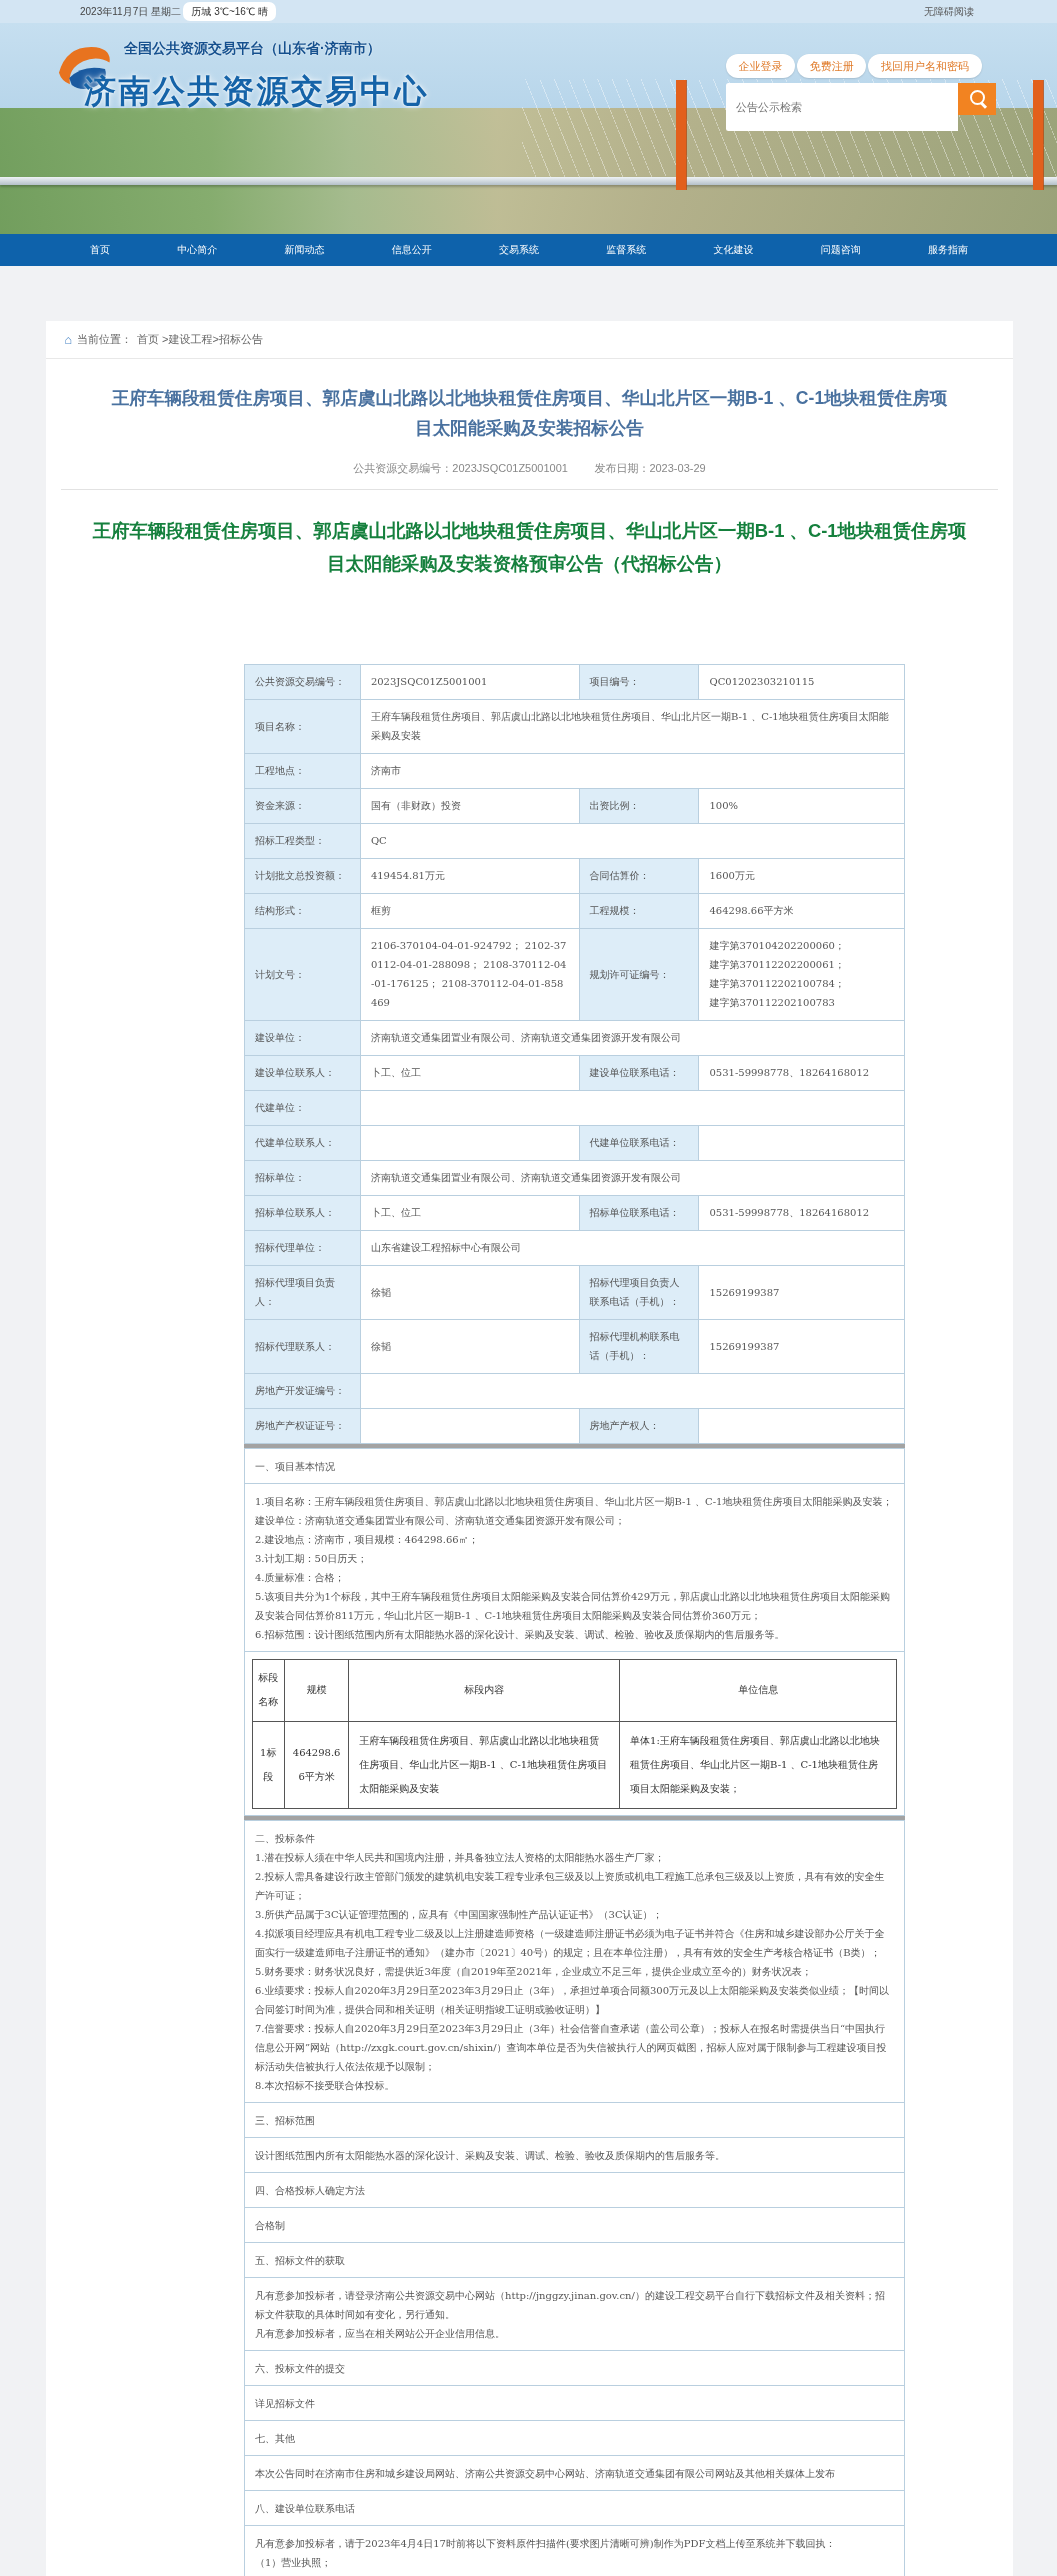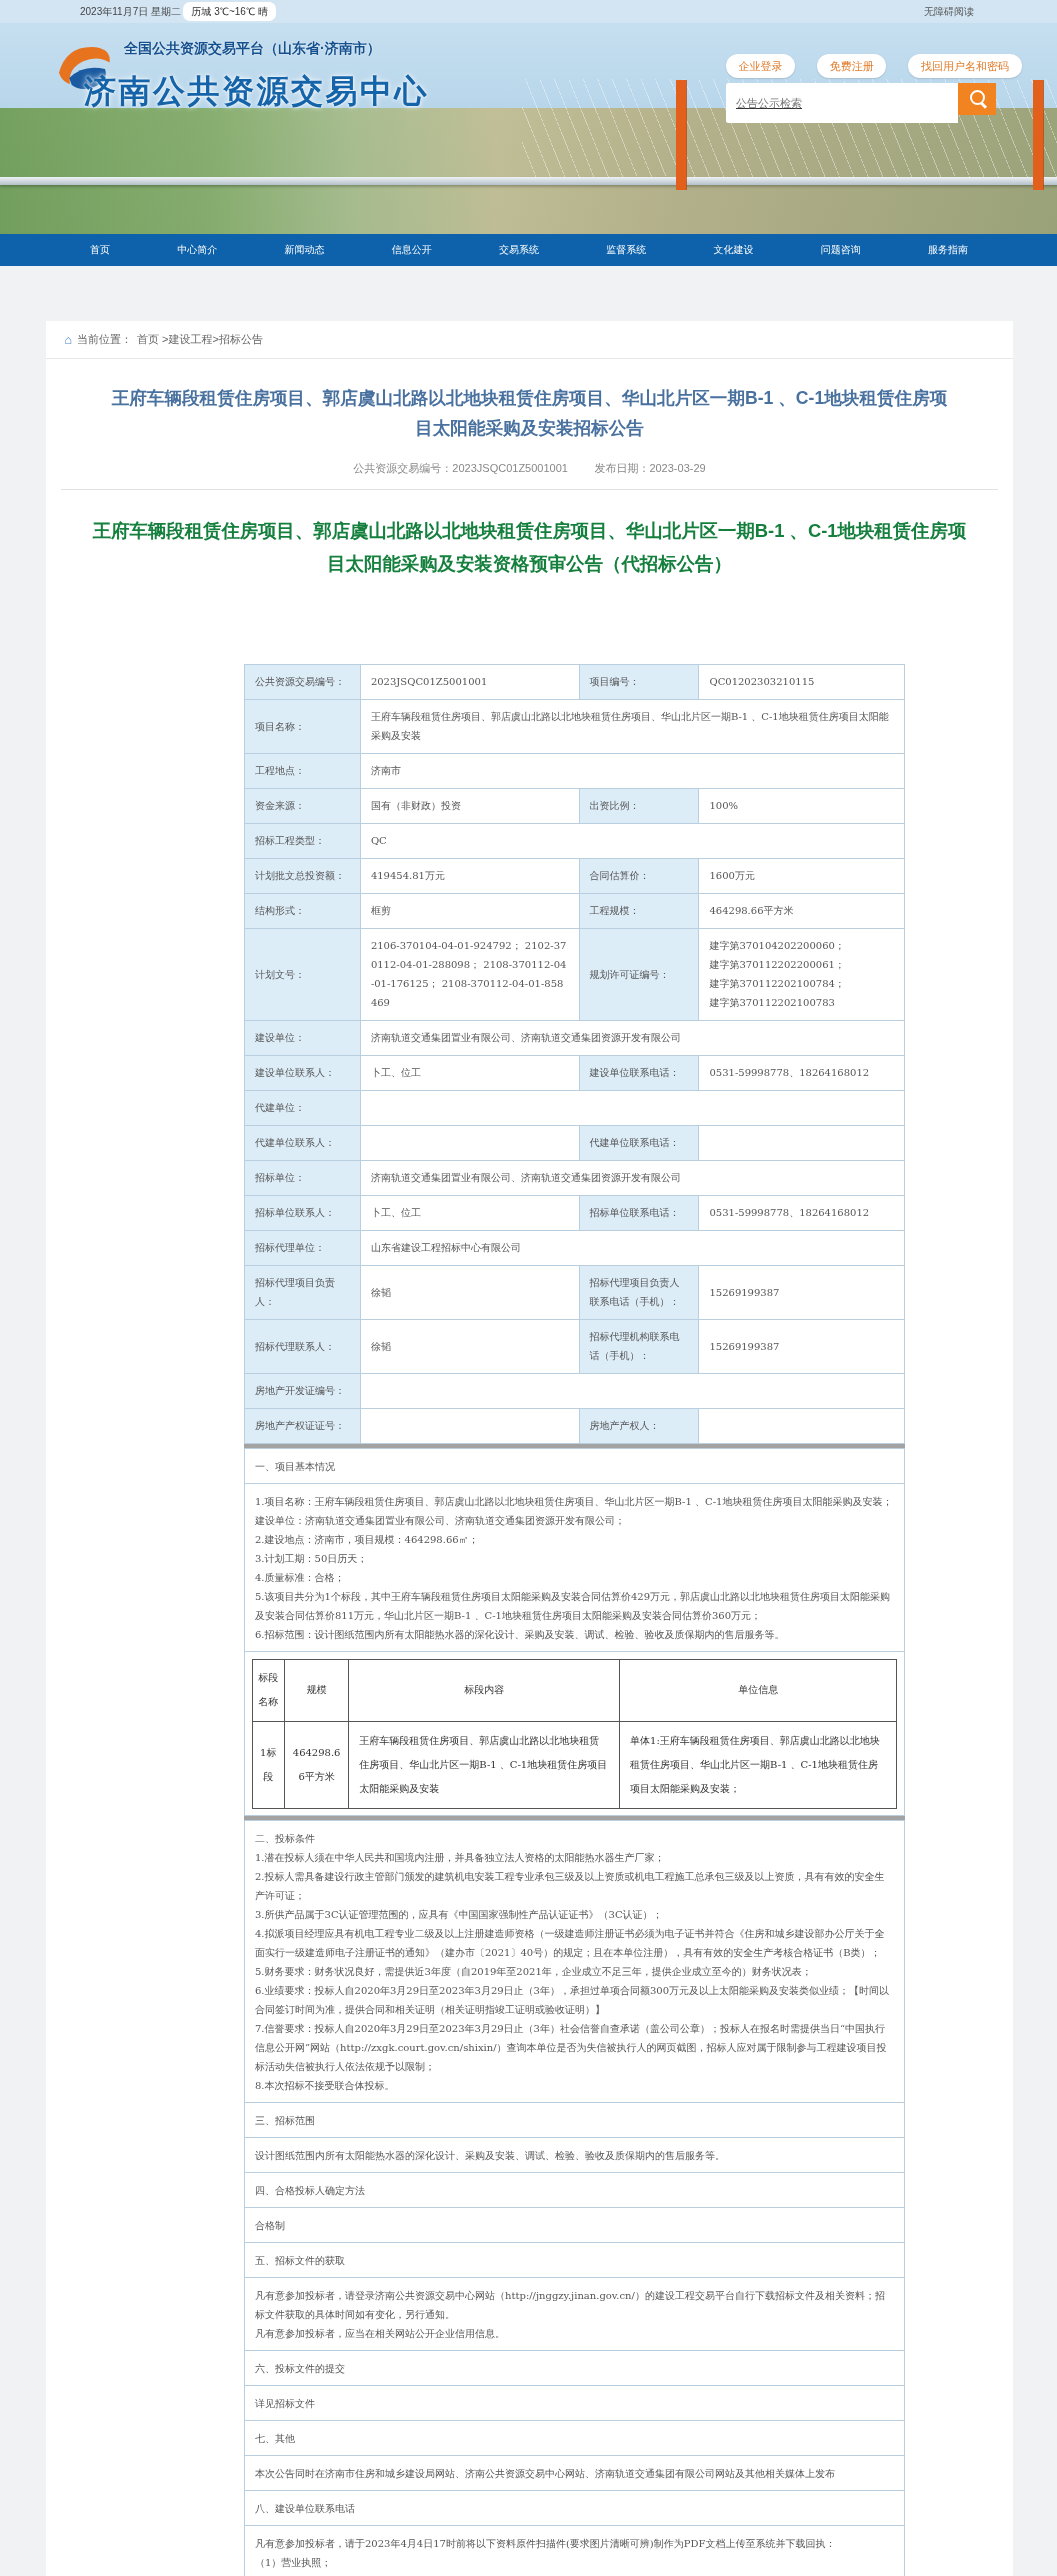--- a/index.html
+++ b/index.html
@@ -13,24 +13,24 @@
   
   .banner{position:relative;height:211px;overflow:hidden;background:linear-gradient(180deg,#c6dff0 0%,#b7d5ea 42%,#a3c6dd 62%,#93b5c9 100%);}
   .land{position:absolute;left:0;right:0;bottom:0;height:126px;background:linear-gradient(90deg,#6f9c54 0%,#84ab66 20%,#a6bb88 33%,#c2bd90 47%,#b6b085 62%,#a9a87c 80%,#9aa071 100%);opacity:.92;}
   .deck{position:absolute;left:0;right:0;bottom:49px;height:8.4px;background:linear-gradient(180deg,#eef2f5,#b4c0c9);box-shadow:0 1.7px 2.5px rgba(0,0,0,.25);}
   .cables{position:absolute;right:0;bottom:55px;width:536px;height:100px;background:repeating-linear-gradient(68deg,rgba(255,255,255,.5) 0 0.8px,transparent 0.8px 13.4px);opacity:.8;}
   .pylon{position:absolute;bottom:44px;width:10px;height:110px;background:#e2601c;box-shadow:0.8px 0 0 #b34a12;}
   .p1{left:676px;} .p2{left:1033px;}
   .logo{position:absolute;left:50px;top:13.4px;width:64px;height:64px;}
   .h-title{position:absolute;left:124px;top:16.7px;font-size:14px;font-weight:bold;color:#15508e;text-shadow:0 0 1.7px rgba(255,255,255,.9);}
   .h-sub{position:absolute;left:84px;top:47px;font-size:32px;font-weight:bold;color:#1563a8;letter-spacing:2.5px;text-shadow:0 0 2.5px #fff,0 0 6.7px rgba(255,255,255,.8);}
-  .pills{position:absolute;left:726px;top:31px;display:flex;gap:22px;}
+  .pills{position:absolute;left:726px;top:31px;display:flex;gap:2px;}
   .pill{background:#fff;color:#e07b2a;font-size:11px;padding:4.2px 12.6px;border-radius:12.6px;cursor:pointer;white-space:nowrap;box-shadow:0 0.8px 1.7px rgba(0,0,0,.15);}
   .search{position:absolute;left:726px;top:60px;display:flex;}
-  .search input{width:232px;height:40px;border:none;border-radius:2.5px 0 0 2.5px;padding:8px 10px;font-size:11px;color:#333;box-sizing:border-box;outline:none;text-decoration:underline;}
+  .search input{width:232px;height:48px;border:none;border-radius:2.5px 0 0 2.5px;padding:8px 10px;font-size:11px;color:#333;box-sizing:border-box;outline:none;}
   .search button{width:38px;height:32px;background:#f28321;border:none;cursor:pointer;position:relative;}
   .mag{display:inline-block;width:11px;height:11px;border:2.5px solid #fff;border-radius:50%;position:relative;}
   .mag::after{content:"";position:absolute;width:2.5px;height:6.7px;background:#fff;left:10px;top:10px;transform:rotate(-45deg);}
   
   .nav{height:32px;background:#0e62ab;display:flex;align-items:center;justify-content:space-between;padding:0 90px;}
   .nav a{color:#ffffff;font-size:10px;text-decoration:none;white-space:nowrap;}
   
   .main{background:#f1f2f4;padding:55px 0 0;}
   .card{width:967px;margin-left:46px;background:#fff;padding-bottom:38px;box-sizing:border-box;}
   .bc{padding:11px 18.4px;font-size:11px;color:#666;border-bottom:0.8px solid #e8e8e8;display:flex;align-items:center;gap:5px;}

